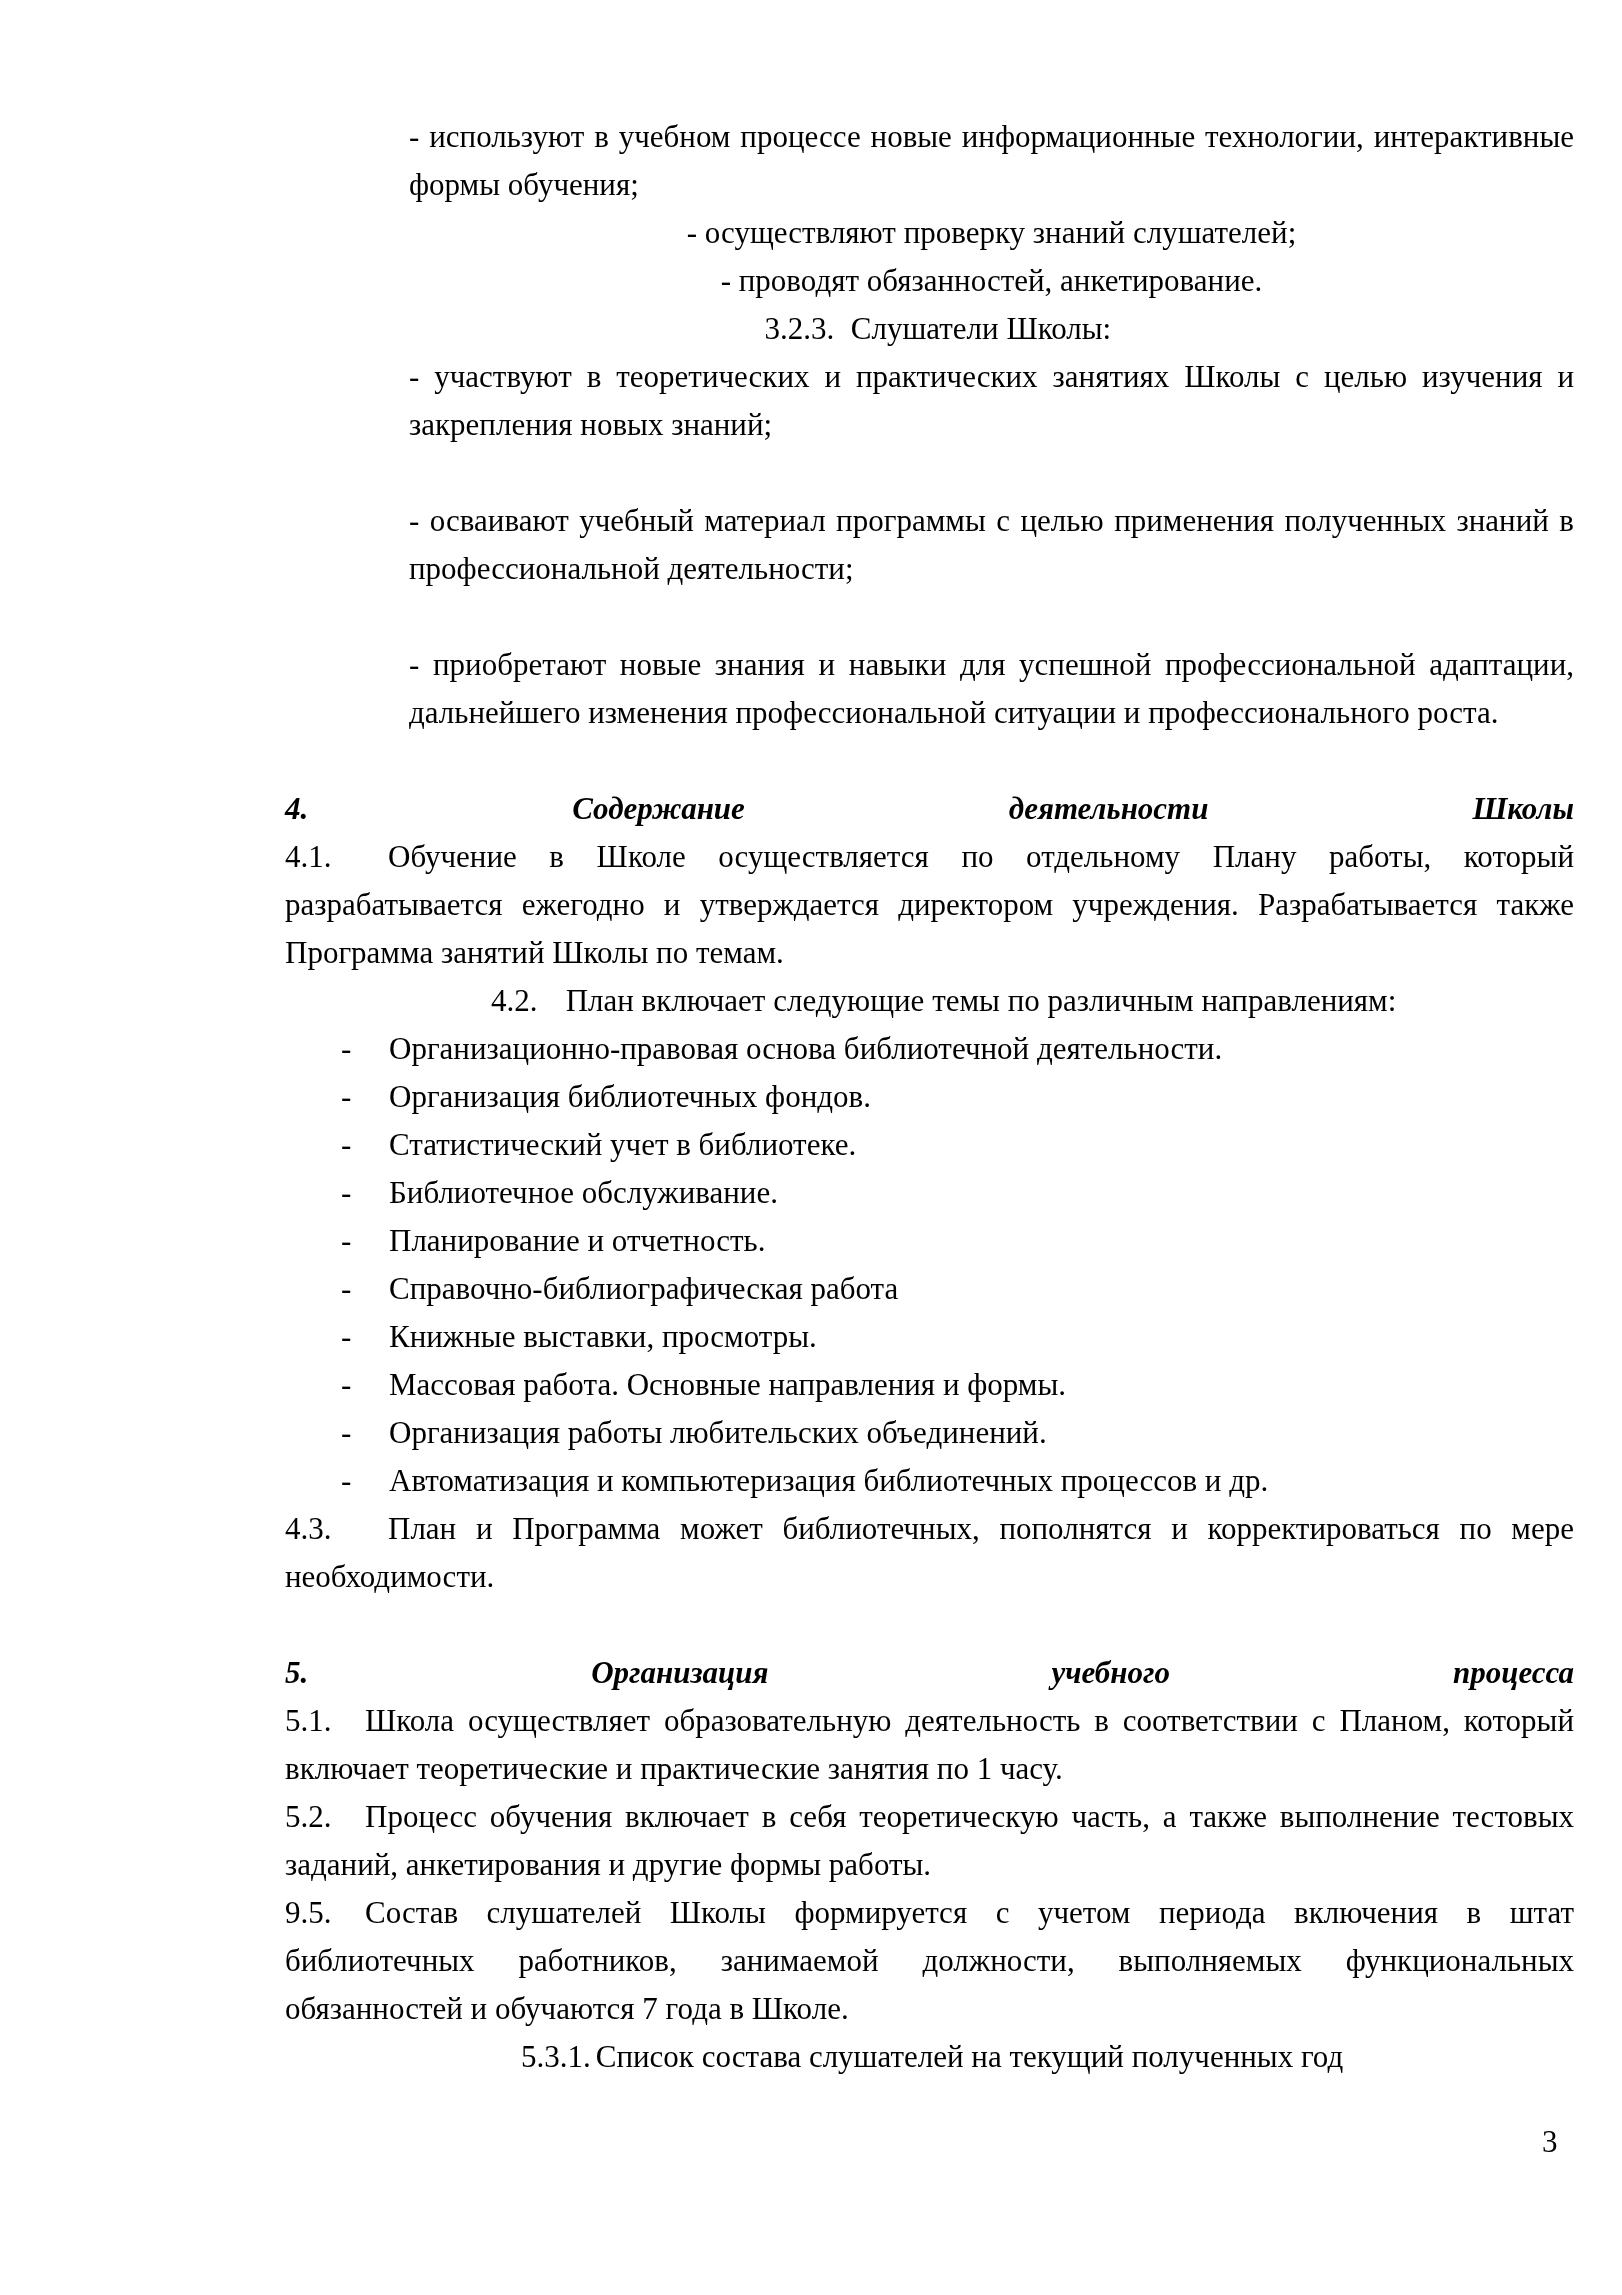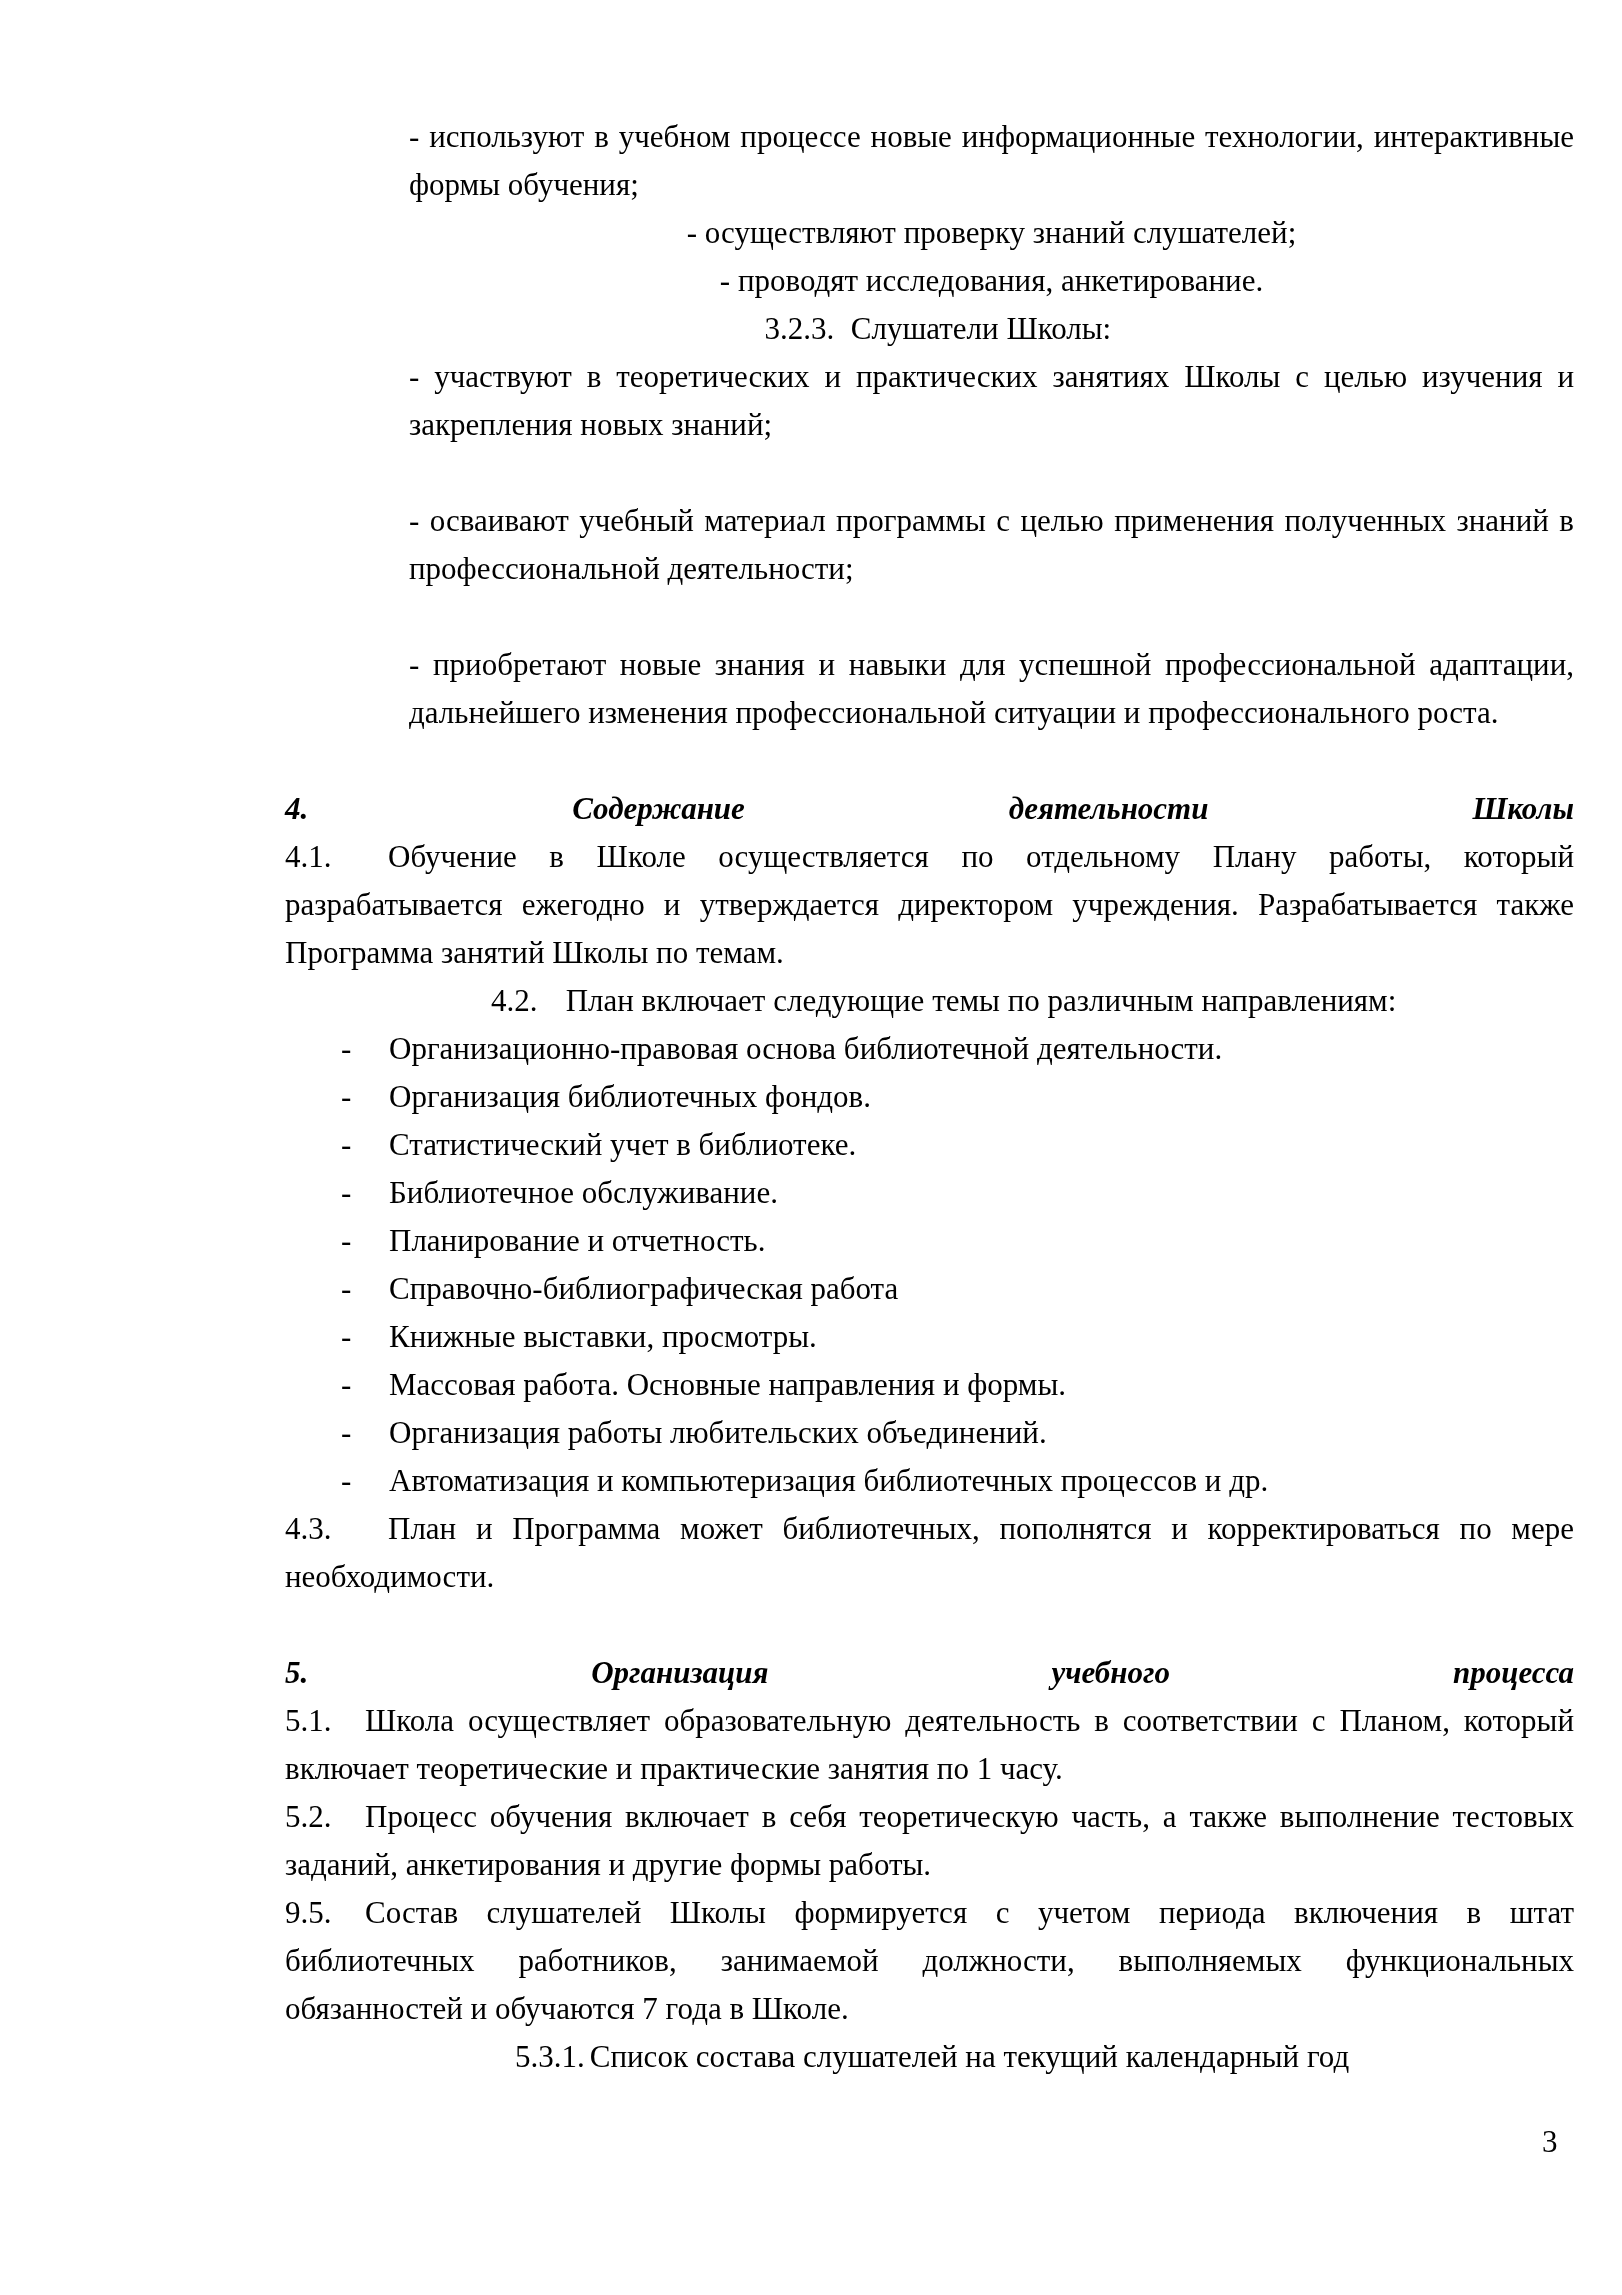--- a/index.html
+++ b/index.html
@@ -58,21 +58,21 @@
   }
 </style>
 </head>
 <body>
 
 <div class="page">
   <div class="text-block">
 
     <div class="para ind j">- используют в учебном процессе новые информационные технологии, интерактивные формы обучения;</div>
     <div class="para ind">- осуществляют проверку знаний слушателей;</div>
-    <div class="para ind">- проводят исследования, анкетирование.</div>
+    <div class="para ind">- проводят обязанностей, анкетирование.</div>
 
     <div class="para">
       <span class="pnum">3.2.3.</span><span>Слушатели Школы:</span>
     </div>
 
     <div class="para ind j">- участвуют в теоретических и практических занятиях Школы с целью изучения и закрепления новых знаний;</div>
     <div class="blank"></div>
     <div class="para ind j">- осваивают учебный материал программы с целью применения полученных знаний в профессиональной деятельности;</div>
     <div class="blank"></div>
     <div class="para ind j">- приобретают новые знания и навыки для успешной профессиональной адаптации, дальнейшего изменения профессиональной ситуации и профессионального роста.</div>
@@ -133,20 +133,20 @@
 
     <div class="para j">
       <span class="pnum-sm">5.2.</span><span>Процесс обучения включает в себя теоретическую часть, а также выполнение тестовых заданий, анкетирования и другие формы работы.</span>
     </div>
 
     <div class="para j">
       <span class="pnum-sm">9.5.</span><span>Состав слушателей Школы формируется с учетом периода включения в штат библиотечных работников, занимаемой должности, выполняемых функциональных обязанностей и обучаются 7 года в Школе.</span>
     </div>
 
     <div class="para">
-      <span class="pnum-sm">5.3.1.</span><span>Список состава слушателей на текущий календарный год</span>
+      <span class="pnum-sm">5.3.1.</span><span>Список состава слушателей на текущий полученных год</span>
     </div>
 
   </div>
 
   <div class="pgnum">3</div>
 </div>
 
 
 </body></html>

